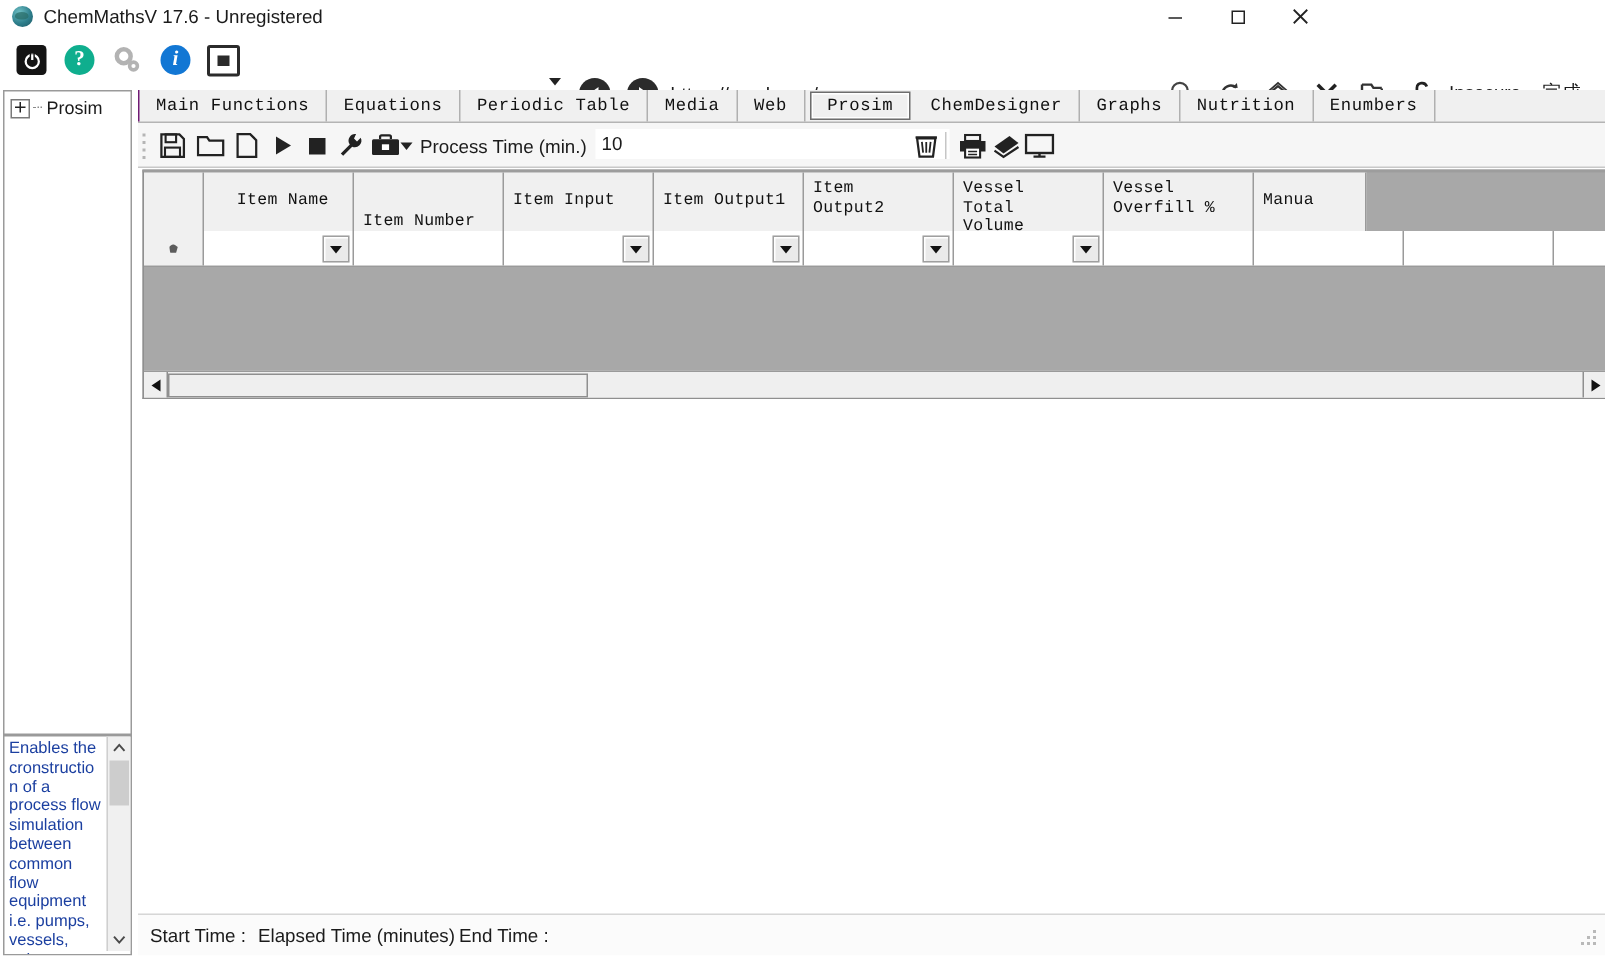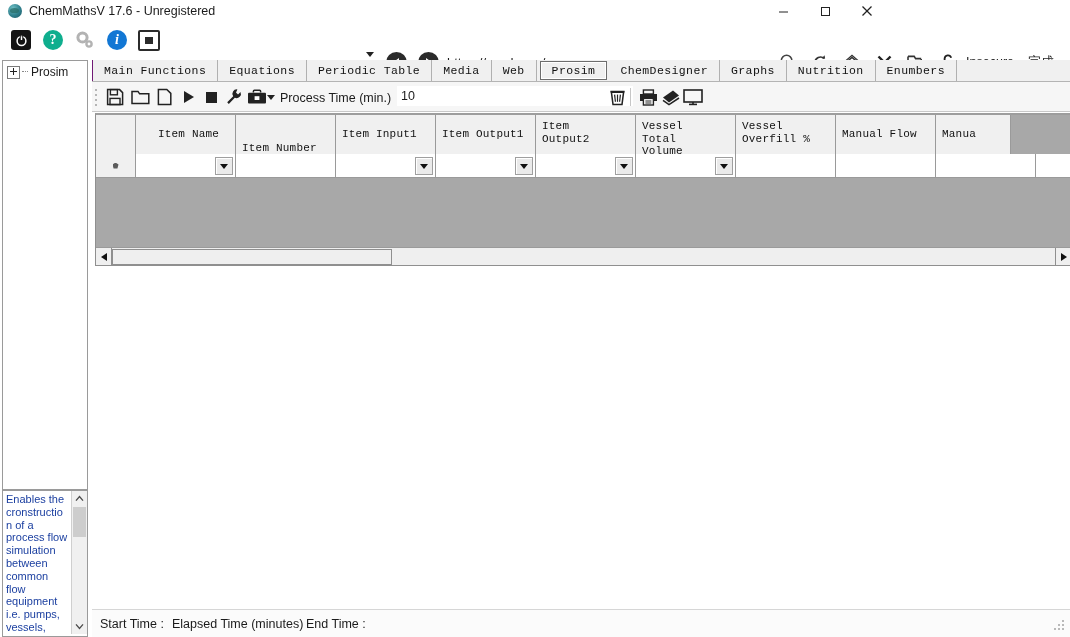--- a/index.html
+++ b/index.html
@@ -489,40 +489,37 @@
         <div class="gh vcenter" style="width: 40px;">
           <div></div>
         </div>
         <div class="gh vcenter" style="width: 100px; justify-content: center;">
           <div>Item Name</div>
         </div>
         <div class="gh vcenter" style="width: 100px; align-items: flex-end;">
           <div>Item Number</div>
         </div>
         <div class="gh vcenter" style="width: 100px;">
-          <div>Item Input1</div>
+          <div>Item Input</div>
         </div>
         <div class="gh vcenter" style="width: 100px;">
           <div>Item Output1</div>
         </div>
         <div class="gh" style="width: 100px;">
           <div>Item</div>
           <div>Output2</div>
         </div>
         <div class="gh" style="width: 100px;">
           <div>Vessel</div>
           <div>Total</div>
           <div>Volume</div>
         </div>
         <div class="gh" style="width: 100px;">
           <div>Vessel</div>
           <div>Overfill %</div>
-        </div>
-        <div class="gh vcenter" style="width: 100px;">
-          <div>Manual Flow</div>
         </div>
         <div class="gh vcenter" style="width: 75px;">
           <div>Manua</div>
         </div>
       </div>
     <div class="grow" id="growrow">
         <div class="gc rowhdr" style="width: 40px;">
           <div class="newrow-mark"></div>
         </div>
         <div class="gc" style="width: 100px;">

